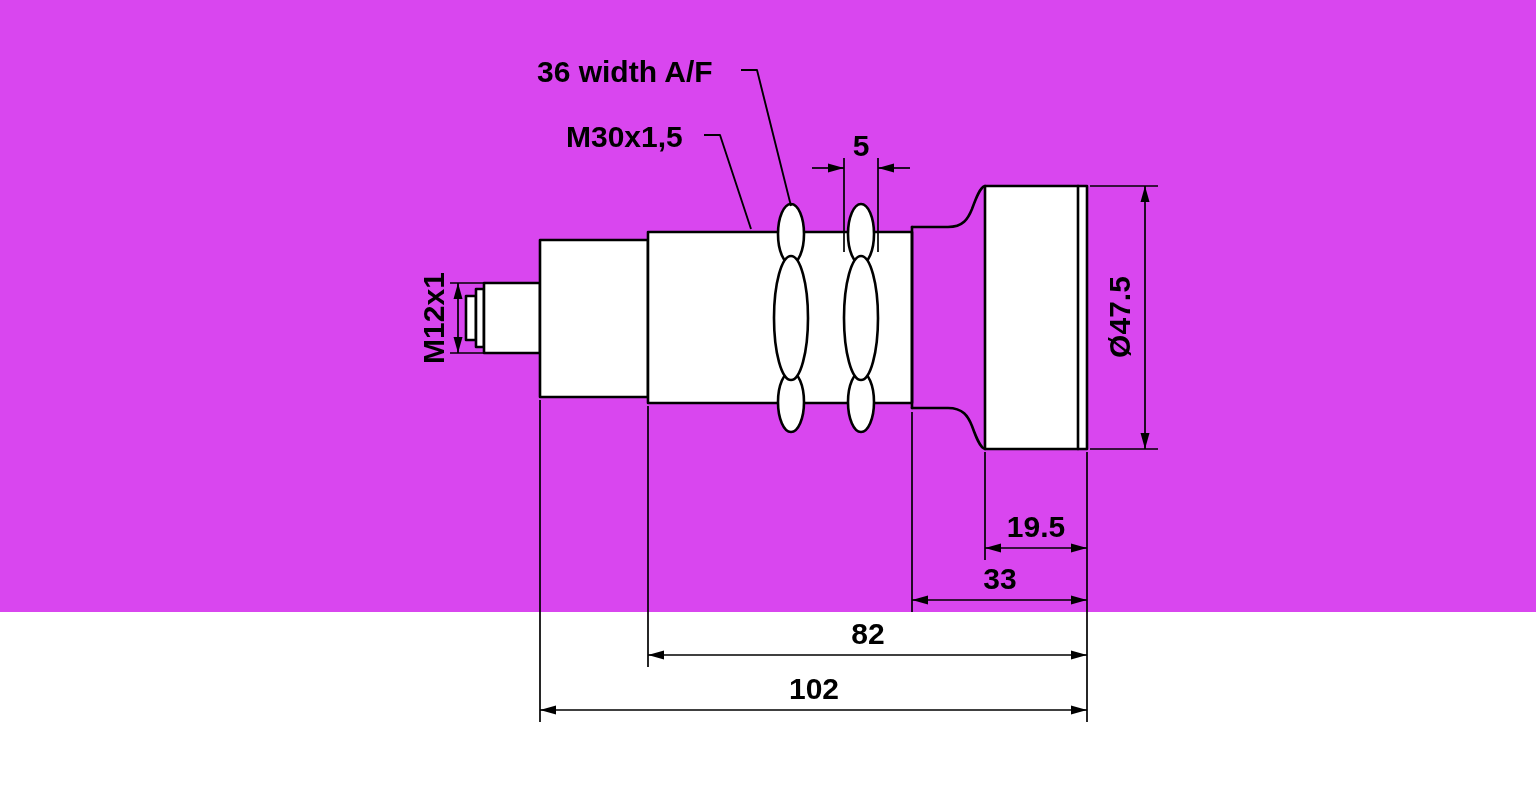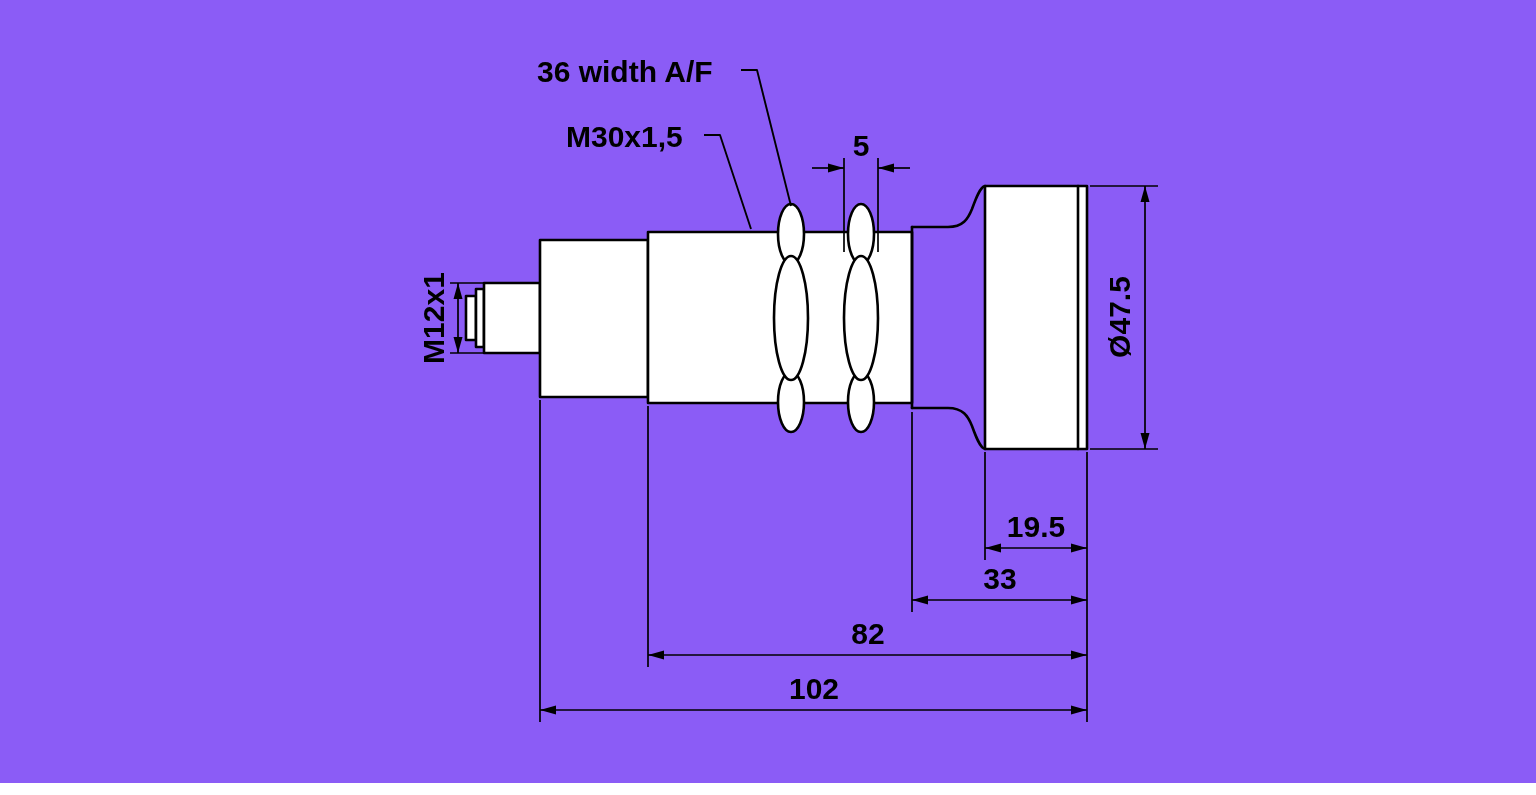--- a/index.html
+++ b/index.html
@@ -6,22 +6,22 @@
     margin: 0;
     padding: 0;
     background: #ffffff;
     width: 1536px;
     height: 795px;
     overflow: hidden;
   }
   .stage {
     position: relative;
     width: 1536px;
-    height: 783px;
-    background: #8b5cf6;
+    height: 612px;
+    background: #d946ef;
   }
   svg { display: block; }
   .outline {
     fill: #ffffff;
     stroke: #000000;
     stroke-width: 2.6;
     stroke-linejoin: round;
   }
   .oline {
     fill: none;

